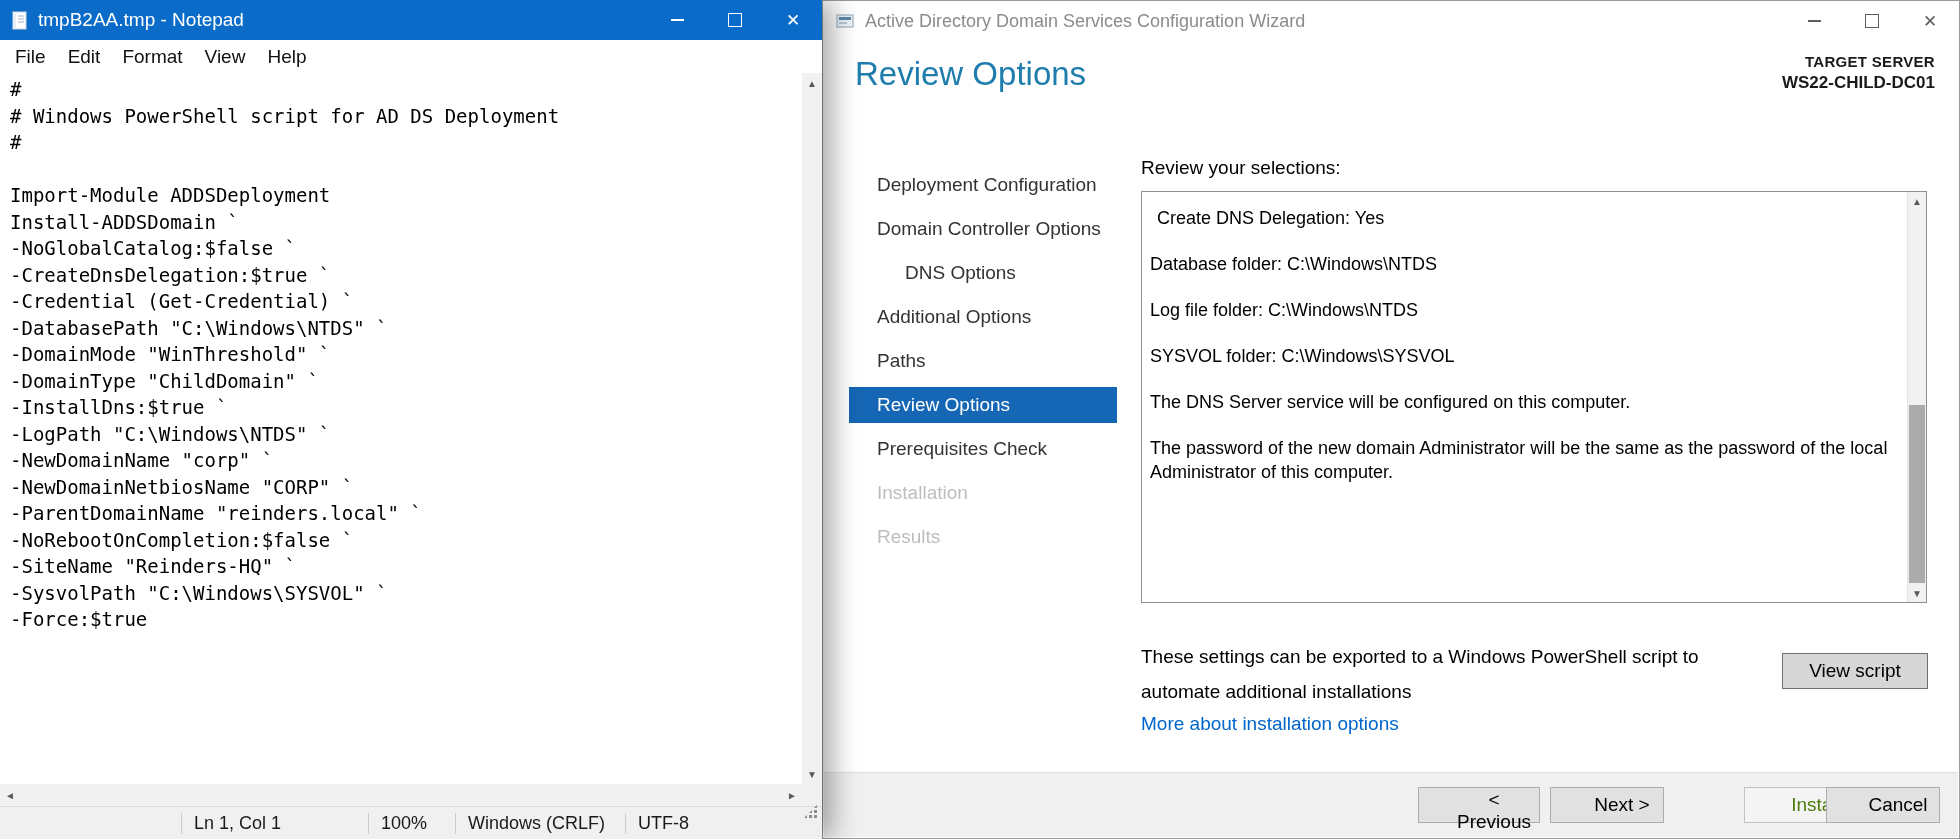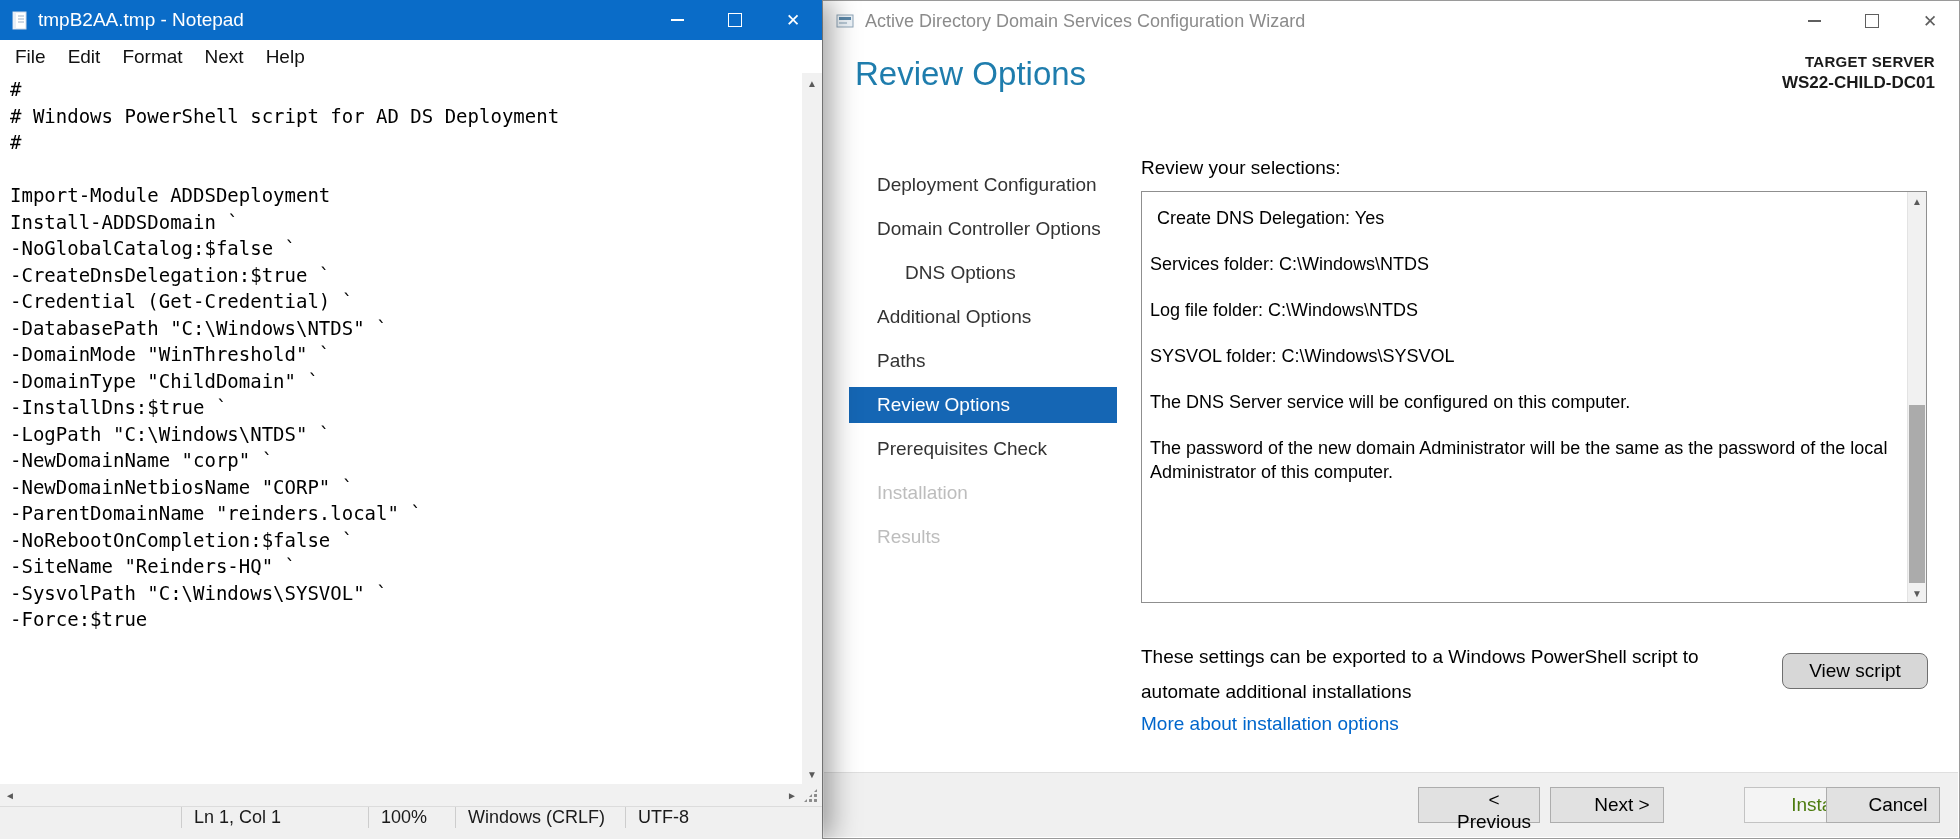--- a/index.html
+++ b/index.html
@@ -26,21 +26,21 @@
            padding:3px 0 0 10px;box-sizing:border-box;color:#000;white-space:pre;}
   .np-line{min-height:26.5px;}
   .np-vscroll{position:absolute;right:0;top:73px;width:20px;height:711px;background:#f1f1f1;}
   .np-hscroll{position:absolute;left:0;top:784px;width:802px;height:22px;background:#f1f1f1;}
   .np-corner{position:absolute;right:0;top:784px;width:20px;height:22px;background:#f1f1f1;}
   .sb-arr{position:absolute;display:flex;align-items:center;justify-content:center;
           color:#5a5a5a;font-size:10px;width:20px;height:20px;}
   .sb-arr.up{top:0;left:0;} .sb-arr.down{bottom:0;left:0;}
   .sb-arr.left{left:0;top:1px;} .sb-arr.right{right:0;top:1px;}
   .np-status{position:absolute;left:0;top:806px;right:0;height:33px;background:#f0f0f0;
-             border-top:1px solid #dcdcdc;box-sizing:border-box;display:flex;align-items:flex-start;
+             border-top:1px solid #dcdcdc;box-sizing:border-box;display:flex;align-items:center;
              font-size:18px;color:#1a1a1a;}
   .np-cell{border-left:1px solid #cdcdcd;display:flex;align-items:center;padding-left:12px;box-sizing:border-box;}
   .np-cell.spacer{flex:1;border-left:none;}
   .np-cell.c1{width:187px;}.np-cell.c2{width:87px;}.np-cell.c3{width:170px;}.np-cell.c4{width:145px;}
   .np-grip{width:51px;border-left:1px solid #cdcdcd;position:relative;}
   .np-grip::after{content:"";position:absolute;right:4px;bottom:4px;width:15px;height:15px;
      background:radial-gradient(#8a8a8a 1.4px, transparent 1.6px);background-size:5px 5px;
      clip-path:polygon(100% 0,100% 100%,0 100%);}
 
   
@@ -68,21 +68,21 @@
                   padding:14px 4px 0 8px;font-size:18px;line-height:24px;color:#000;}
   .review-line{margin-bottom:22px;}
   .review-line:first-child{padding-left:7px;}
   .wz-box-scroll{position:absolute;top:0;right:0;width:19px;height:100%;background:#f1f1f1;
                  border-left:1px solid #e3e3e3;box-sizing:border-box;}
   .wz-box-scroll .sb-arr{width:18px;height:18px;}
   .wz-thumb{position:absolute;left:1px;right:1px;top:52%;bottom:19px;background:#ababab;}
   .wz-export{position:absolute;left:0;top:482px;width:635px;font-size:19px;line-height:35px;color:#000;}
   .wz-btn{font-family:inherit;font-size:19px;color:#000;background:#e1e1e1;border:1px solid #adadad;
           height:36px;box-sizing:border-box;}
-  .wz-btn.viewscript{position:absolute;right:3px;top:496px;width:146px;background:#d7d7d7;border-color:#6f6f6f;border-radius:8px;}
+  .wz-btn.viewscript{position:absolute;right:3px;top:496px;width:146px;background:#d7d7d7;border-color:#6f6f6f;}
   .wz-link{position:absolute;left:0;top:556px;font-size:19px;color:#0066cc;text-decoration:none;cursor:pointer;}
   .wz-footer{position:absolute;left:1px;right:1px;bottom:1px;height:65px;background:#f0f0f0;
              border-top:1px solid #dfdfdf;box-sizing:border-box;}
   .wz-footer .wz-btn{position:absolute;top:14px;padding-left:36px;}
   .wz-btn.prev{left:594px;width:122px;}
   .wz-btn.next{left:726px;width:114px;}
   .wz-btn.install{left:920px;width:114px;background:#f4f4f4;border-color:#c3c3c3;color:#4d7c0f;}
   .wz-btn.cancel{left:1002px;width:114px;}
 </style>
 </head>
@@ -112,21 +112,21 @@
         <div class="np-ctl">
           <span class="gl-close">✕</span>
         </div>
       </div>
     </header>
 
     <nav class="np-menubar">
         <span class="np-menu">File</span>
         <span class="np-menu">Edit</span>
         <span class="np-menu">Format</span>
-        <span class="np-menu">Next</span>
+        <span class="np-menu">View</span>
         <span class="np-menu">Help</span>
       </nav>
 
     <div class="np-text"><div class="np-line">#</div><div class="np-line"># Windows PowerShell script for AD DS Deployment</div><div class="np-line">#</div><div class="np-line">&nbsp;</div><div class="np-line">Import-Module ADDSDeployment</div><div class="np-line">Install-ADDSDomain `</div><div class="np-line">-NoGlobalCatalog:$false `</div><div class="np-line">-CreateDnsDelegation:$true `</div><div class="np-line">-Credential (Get-Credential) `</div><div class="np-line">-DatabasePath "C:\Windows\NTDS" `</div><div class="np-line">-DomainMode "WinThreshold" `</div><div class="np-line">-DomainType "ChildDomain" `</div><div class="np-line">-InstallDns:$true `</div><div class="np-line">-LogPath "C:\Windows\NTDS" `</div><div class="np-line">-NewDomainName "corp" `</div><div class="np-line">-NewDomainNetbiosName "CORP" `</div><div class="np-line">-ParentDomainName "reinders.local" `</div><div class="np-line">-NoRebootOnCompletion:$false `</div><div class="np-line">-SiteName "Reinders-HQ" `</div><div class="np-line">-SysvolPath "C:\Windows\SYSVOL" `</div><div class="np-line">-Force:$true</div></div>
 
     <div class="np-vscroll">
       <span class="sb-arr up">▲</span>
       <span class="sb-arr down">▼</span>
     </div>
     <div class="np-hscroll">
@@ -186,21 +186,21 @@
         <div class="wz-nav-item disabled">Installation</div>
         <div class="wz-nav-item disabled">Results</div>
       </nav>
 
     <main class="wz-main">
       <div class="wz-review-label">Review your selections:</div>
 
       <div class="wz-box">
         <div class="wz-box-content">
             <div class="review-line">Create DNS Delegation: Yes</div>
-            <div class="review-line">Services folder: C:\Windows\NTDS</div>
+            <div class="review-line">Database folder: C:\Windows\NTDS</div>
             <div class="review-line">Log file folder: C:\Windows\NTDS</div>
             <div class="review-line">SYSVOL folder: C:\Windows\SYSVOL</div>
             <div class="review-line">The DNS Server service will be configured on this computer.</div>
             <div class="review-line">The password of the new domain Administrator will be the same as the password of the local Administrator of this computer.</div>
           </div>
         <div class="wz-box-scroll">
           <span class="sb-arr up">▲</span>
           <div class="wz-thumb"></div>
           <span class="sb-arr down">▼</span>
         </div>

